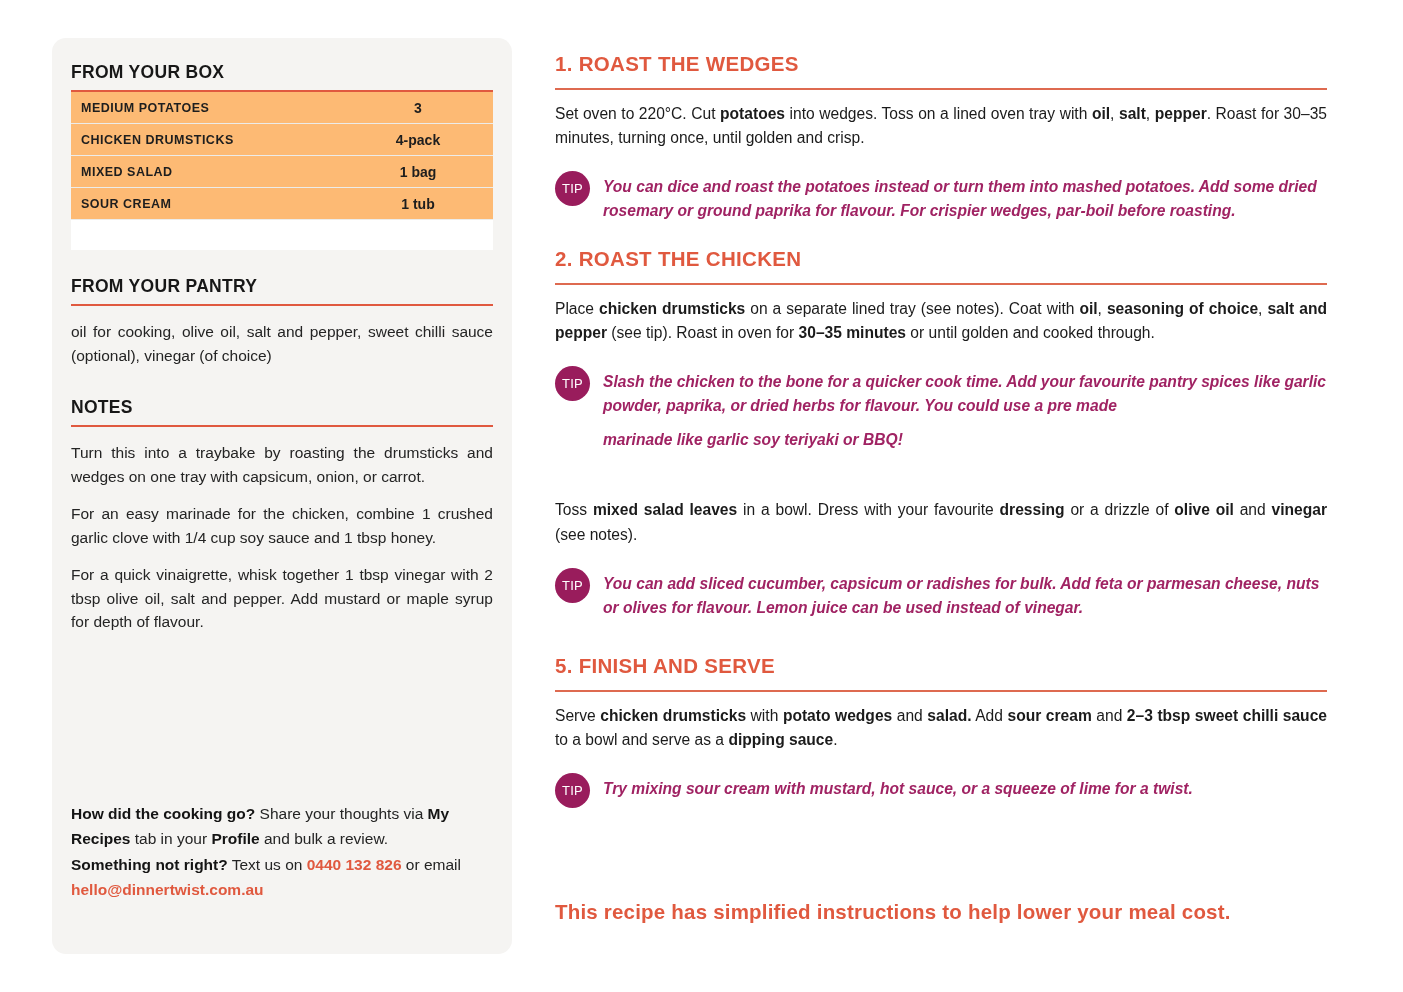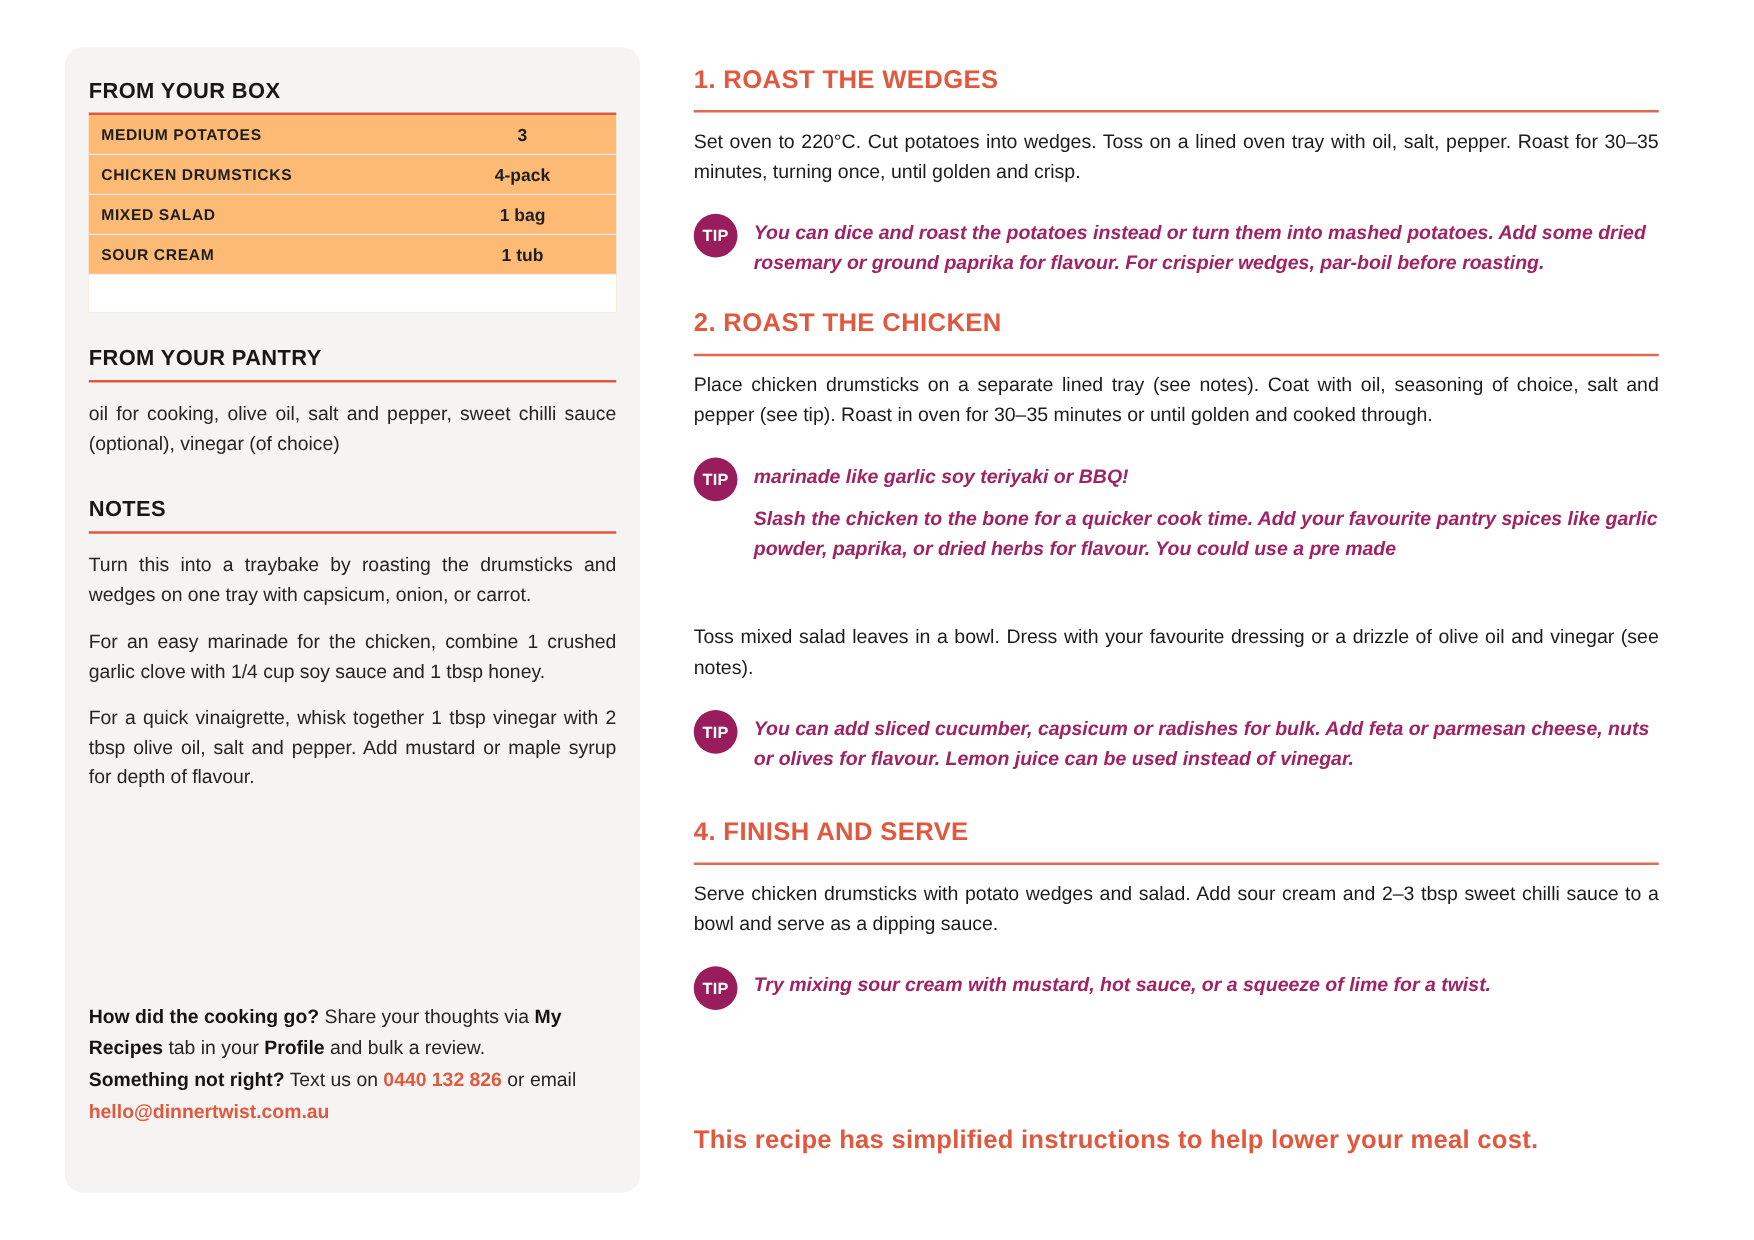--- a/index.html
+++ b/index.html
@@ -53,25 +53,25 @@
   .step:first-child{margin-bottom:23px;}
   .step-heading{
     margin:0;font-size:20.5px;font-weight:700;letter-spacing:.3px;
     color:var(--accent);padding-bottom:12px;
     border-bottom:2px solid var(--accent-line);
   }
   .step-body{
     margin:12px 0 0 0;font-size:15.6px;line-height:1.55;
     text-align:justify;color:#1b1b1b;
   }
-  .b{font-weight:400;}
+  .b{font-weight:700;}
   .tip{display:flex;gap:13px;margin-top:21px;align-items:flex-start;}
   .tip-badge{
     width:35px;height:35px;min-width:35px;border-radius:50%;
-    background:var(--tip);color:#ffffff;font-weight:700;font-size:13px;
+    background:var(--tip);color:#ffffff;font-weight:400;font-size:13px;
     display:flex;align-items:center;justify-content:center;letter-spacing:.2px;text-align:center;
   }
   .tip-text{padding-top:4px;}
   .tip-text p{
     margin:0;font-size:15.6px;line-height:1.55;
     font-style:italic;font-weight:600;color:var(--tip-text);
   }
   .tip-text p + p{margin-top:10px;}
   .banner{
     margin-top:auto;font-size:20.5px;font-weight:700;
@@ -131,38 +131,38 @@
       </div>
     </div>
   </section>
 
   <section class="step">
     <h2 class="step-heading">2. ROAST THE CHICKEN</h2>
     <p class="step-body"><span>Place </span><span class="b">chicken drumsticks</span><span> on a separate lined tray (see notes). Coat with </span><span class="b">oil</span><span>, </span><span class="b">seasoning of choice</span><span>, </span><span class="b">salt and pepper</span><span> (see tip). Roast in oven for </span><span class="b">30–35 minutes</span><span> or until golden and cooked through.</span></p>
     <div class="tip">
       <span class="tip-badge">TIP</span>
       <div class="tip-text">
+        <p><span>Slash the chicken to the bone for a quicker cook time. Add your favourite pantry spices like garlic powder, paprika, or dried herbs for flavour. You could use a pre made</span></p>
         <p><span>marinade like garlic soy teriyaki or BBQ!</span></p>
-        <p><span>Slash the chicken to the bone for a quicker cook time. Add your favourite pantry spices like garlic powder, paprika, or dried herbs for flavour. You could use a pre made</span></p>
       </div>
     </div>
   </section>
 
   <section class="step">
     <p class="step-body"><span>Toss </span><span class="b">mixed salad leaves</span><span> in a bowl. Dress with your favourite </span><span class="b">dressing</span><span> or a drizzle of </span><span class="b">olive oil</span><span> and </span><span class="b">vinegar</span><span> (see notes).</span></p>
     <div class="tip">
       <span class="tip-badge">TIP</span>
       <div class="tip-text">
         <p><span>You can add sliced cucumber, capsicum or radishes for bulk. Add feta or parmesan cheese, nuts or olives for flavour. Lemon juice can be used instead of vinegar.</span></p>
       </div>
     </div>
   </section>
 
   <section class="step">
-    <h2 class="step-heading">4. FINISH AND SERVE</h2>
+    <h2 class="step-heading">5. FINISH AND SERVE</h2>
     <p class="step-body"><span>Serve </span><span class="b">chicken drumsticks</span><span> with </span><span class="b">potato wedges</span><span> and </span><span class="b">salad.</span><span> Add </span><span class="b">sour cream</span><span> and </span><span class="b">2–3 tbsp sweet chilli sauce</span><span> to a bowl and serve as a </span><span class="b">dipping sauce</span><span>.</span></p>
     <div class="tip">
       <span class="tip-badge">TIP</span>
       <div class="tip-text">
         <p><span>Try mixing sour cream with mustard, hot sauce, or a squeeze of lime for a twist.</span></p>
       </div>
     </div>
   </section>
 
   <p class="banner">This recipe has simplified instructions to help lower your meal cost.</p>

